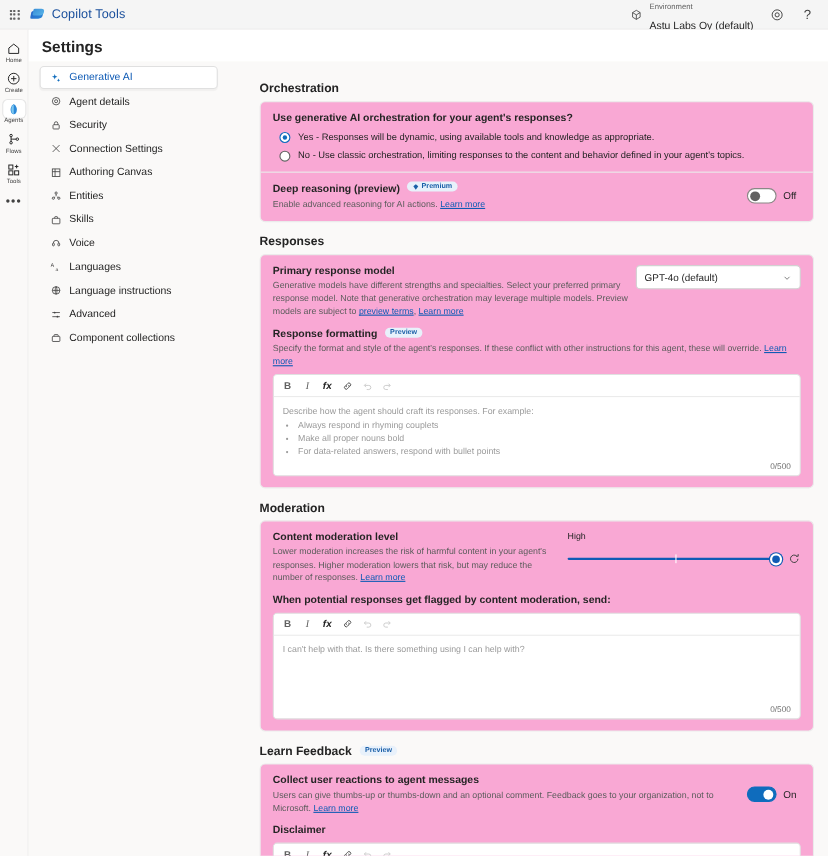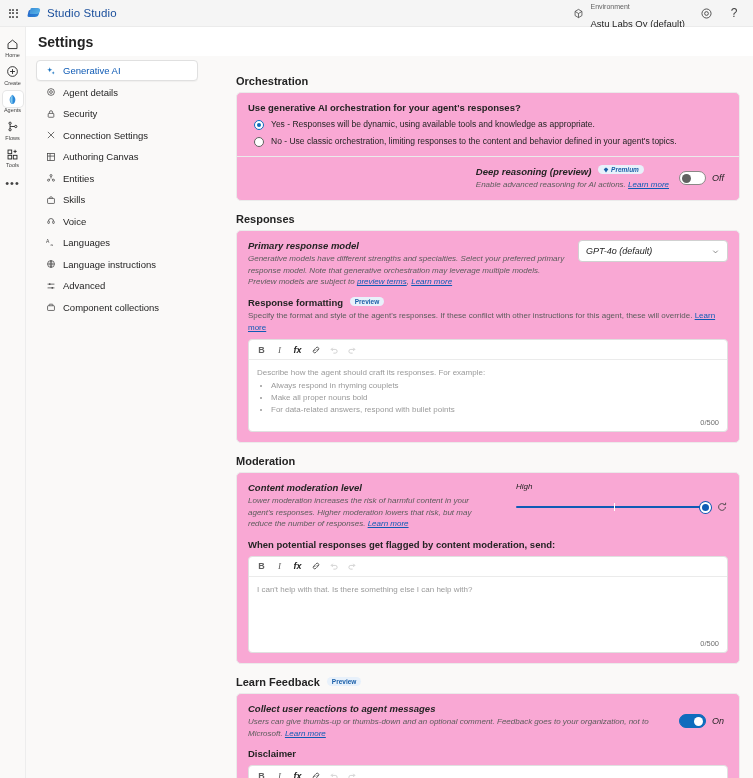--- a/index.html
+++ b/index.html
@@ -80,21 +80,21 @@
   .radio {
     width: 10px; height: 10px; border-radius: 50%; border: 1px solid #616161;
     background: #fff; flex: 0 0 10px; margin-top: .5px; position: relative;
   }
   .radio.on { border: 1px solid #0f6cbd; }
   .radio.on::after { content: ""; position: absolute; inset: 2px; border-radius: 50%; background: #0f6cbd; }
   .radio-txt { font-size: 8.5px; color: #242424; line-height: 1.3; }
 
   .divider { height: 1px; background: #ebebeb; margin: 9px -11px 8px; }
 
-  .flex-between { display: flex; align-items: center; justify-content: flex-end; gap: 10px; font-style: italic; }
+  .flex-between { display: flex; align-items: center; justify-content: space-between; gap: 0; }
   .badge {
     display: inline-flex; align-items: center; gap: 2px; font-size: 6.5px;
     background: #e8f1fb; color: #1a5fa8; border-radius: 7px; padding: 1px 5px;
     vertical-align: 2px; margin-left: 4px; white-space: nowrap;
   }
   .badge.plain { background: #e8f1fb; color: #1a5fa8; }
 
   .toggle-wrap { display: flex; align-items: center; gap: 6px; flex: 0 0 auto; }
   .toggle { width: 27px; height: 14px; border-radius: 8px; position: relative; cursor: pointer; }
   .toggle.off { background: #fff; border: 1px solid #8a8886; }
@@ -148,21 +148,21 @@
         <i></i>
         <i></i>
         <i></i>
     </div>
   </div>
   <div class="brand">
     <div class="brand-logo">
         <div class="s1"></div>
         <div class="s2"></div>
       </div>
-    <span class="brand-name">Studio Studio</span>
+    <span class="brand-name">Copilot Tools</span>
   </div>
   <div class="suite-right">
     <div class="env">
       <span>
         <svg width="11" height="11" viewBox="0 0 16 16" fill="none" stroke="#424242" stroke-width="1.1">
           <path d="M8 2 L13 5 L13 11 L8 14 L3 11 L3 5 Z"></path>
             <path d="M3 5 L8 8 L13 5 M8 8 L8 14"></path>
         </svg>
       </span>
       <span class="env-txt">
@@ -505,21 +505,21 @@
                   <path d="M6 4.5 3.5 7 6 9.5"></path>
                 </svg>
             </span>
             <span class="tb-btn dim">
               <svg width="10" height="10" viewBox="0 0 16 16" fill="none" stroke="#c8c8c8" stroke-width="1.3">
                   <path d="M12 7H6a3 3 0 0 0 0 6h3"></path>
                   <path d="M10 4.5 12.5 7 10 9.5"></path>
                 </svg>
             </span>
           </div>
-          <div class="editor-body" style="min-height:62px;">I can't help with that. Is there something else I can help with?</div>
+          <div class="editor-body" style="min-height:62px;">I can't help with that. Is there something using I can help with?</div>
           <div class="editor-foot">0/500</div>
         </div>
       </div>
     </div>
 
     <div class="section-title">
       <span>Learn Feedback</span>
       <span class="badge plain">Preview</span>
     </div>
     <div class="card">

